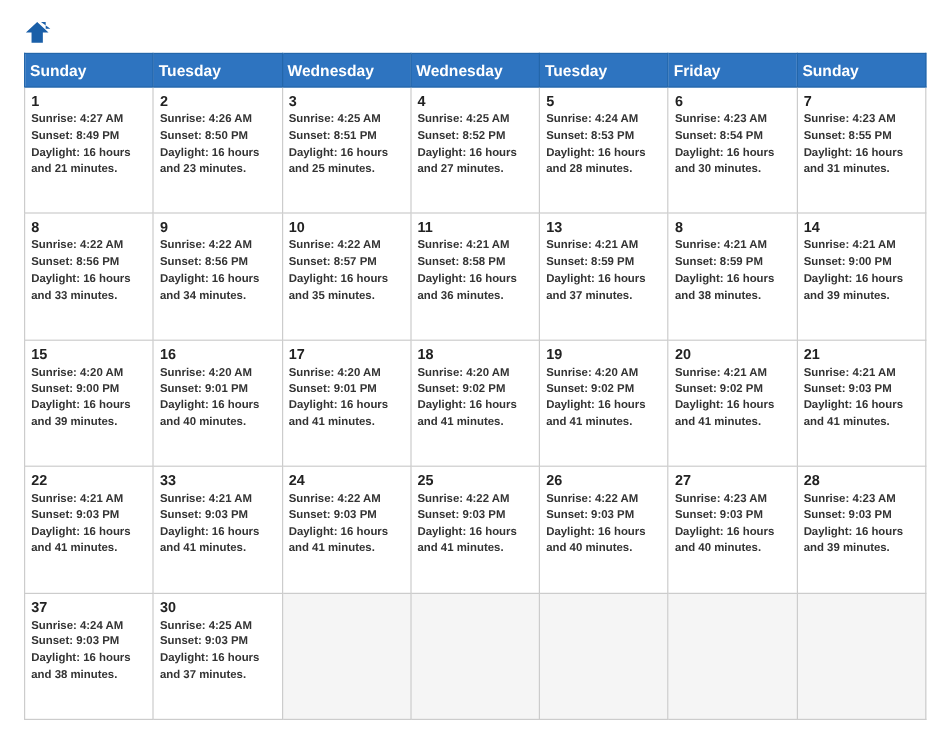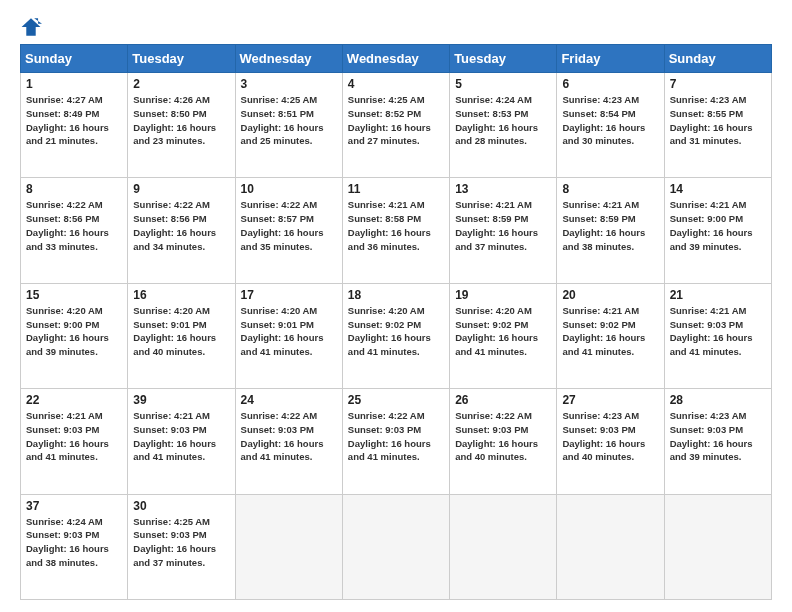--- a/index.html
+++ b/index.html
@@ -292,21 +292,21 @@
         </tr>
         <tr>
           <td>
             <span class="day-number">22</span>
             <div class="day-info" style="white-space: pre-line;">Sunrise: 4:21 AM
 Sunset: 9:03 PM
 Daylight: 16 hours
 and 41 minutes.</div>
           </td>
           <td>
-            <span class="day-number">39</span>
+            <span class="day-number">33</span>
             <div class="day-info" style="white-space: pre-line;">Sunrise: 4:21 AM
 Sunset: 9:03 PM
 Daylight: 16 hours
 and 41 minutes.</div>
           </td>
           <td>
             <span class="day-number">24</span>
             <div class="day-info" style="white-space: pre-line;">Sunrise: 4:22 AM
 Sunset: 9:03 PM
 Daylight: 16 hours

